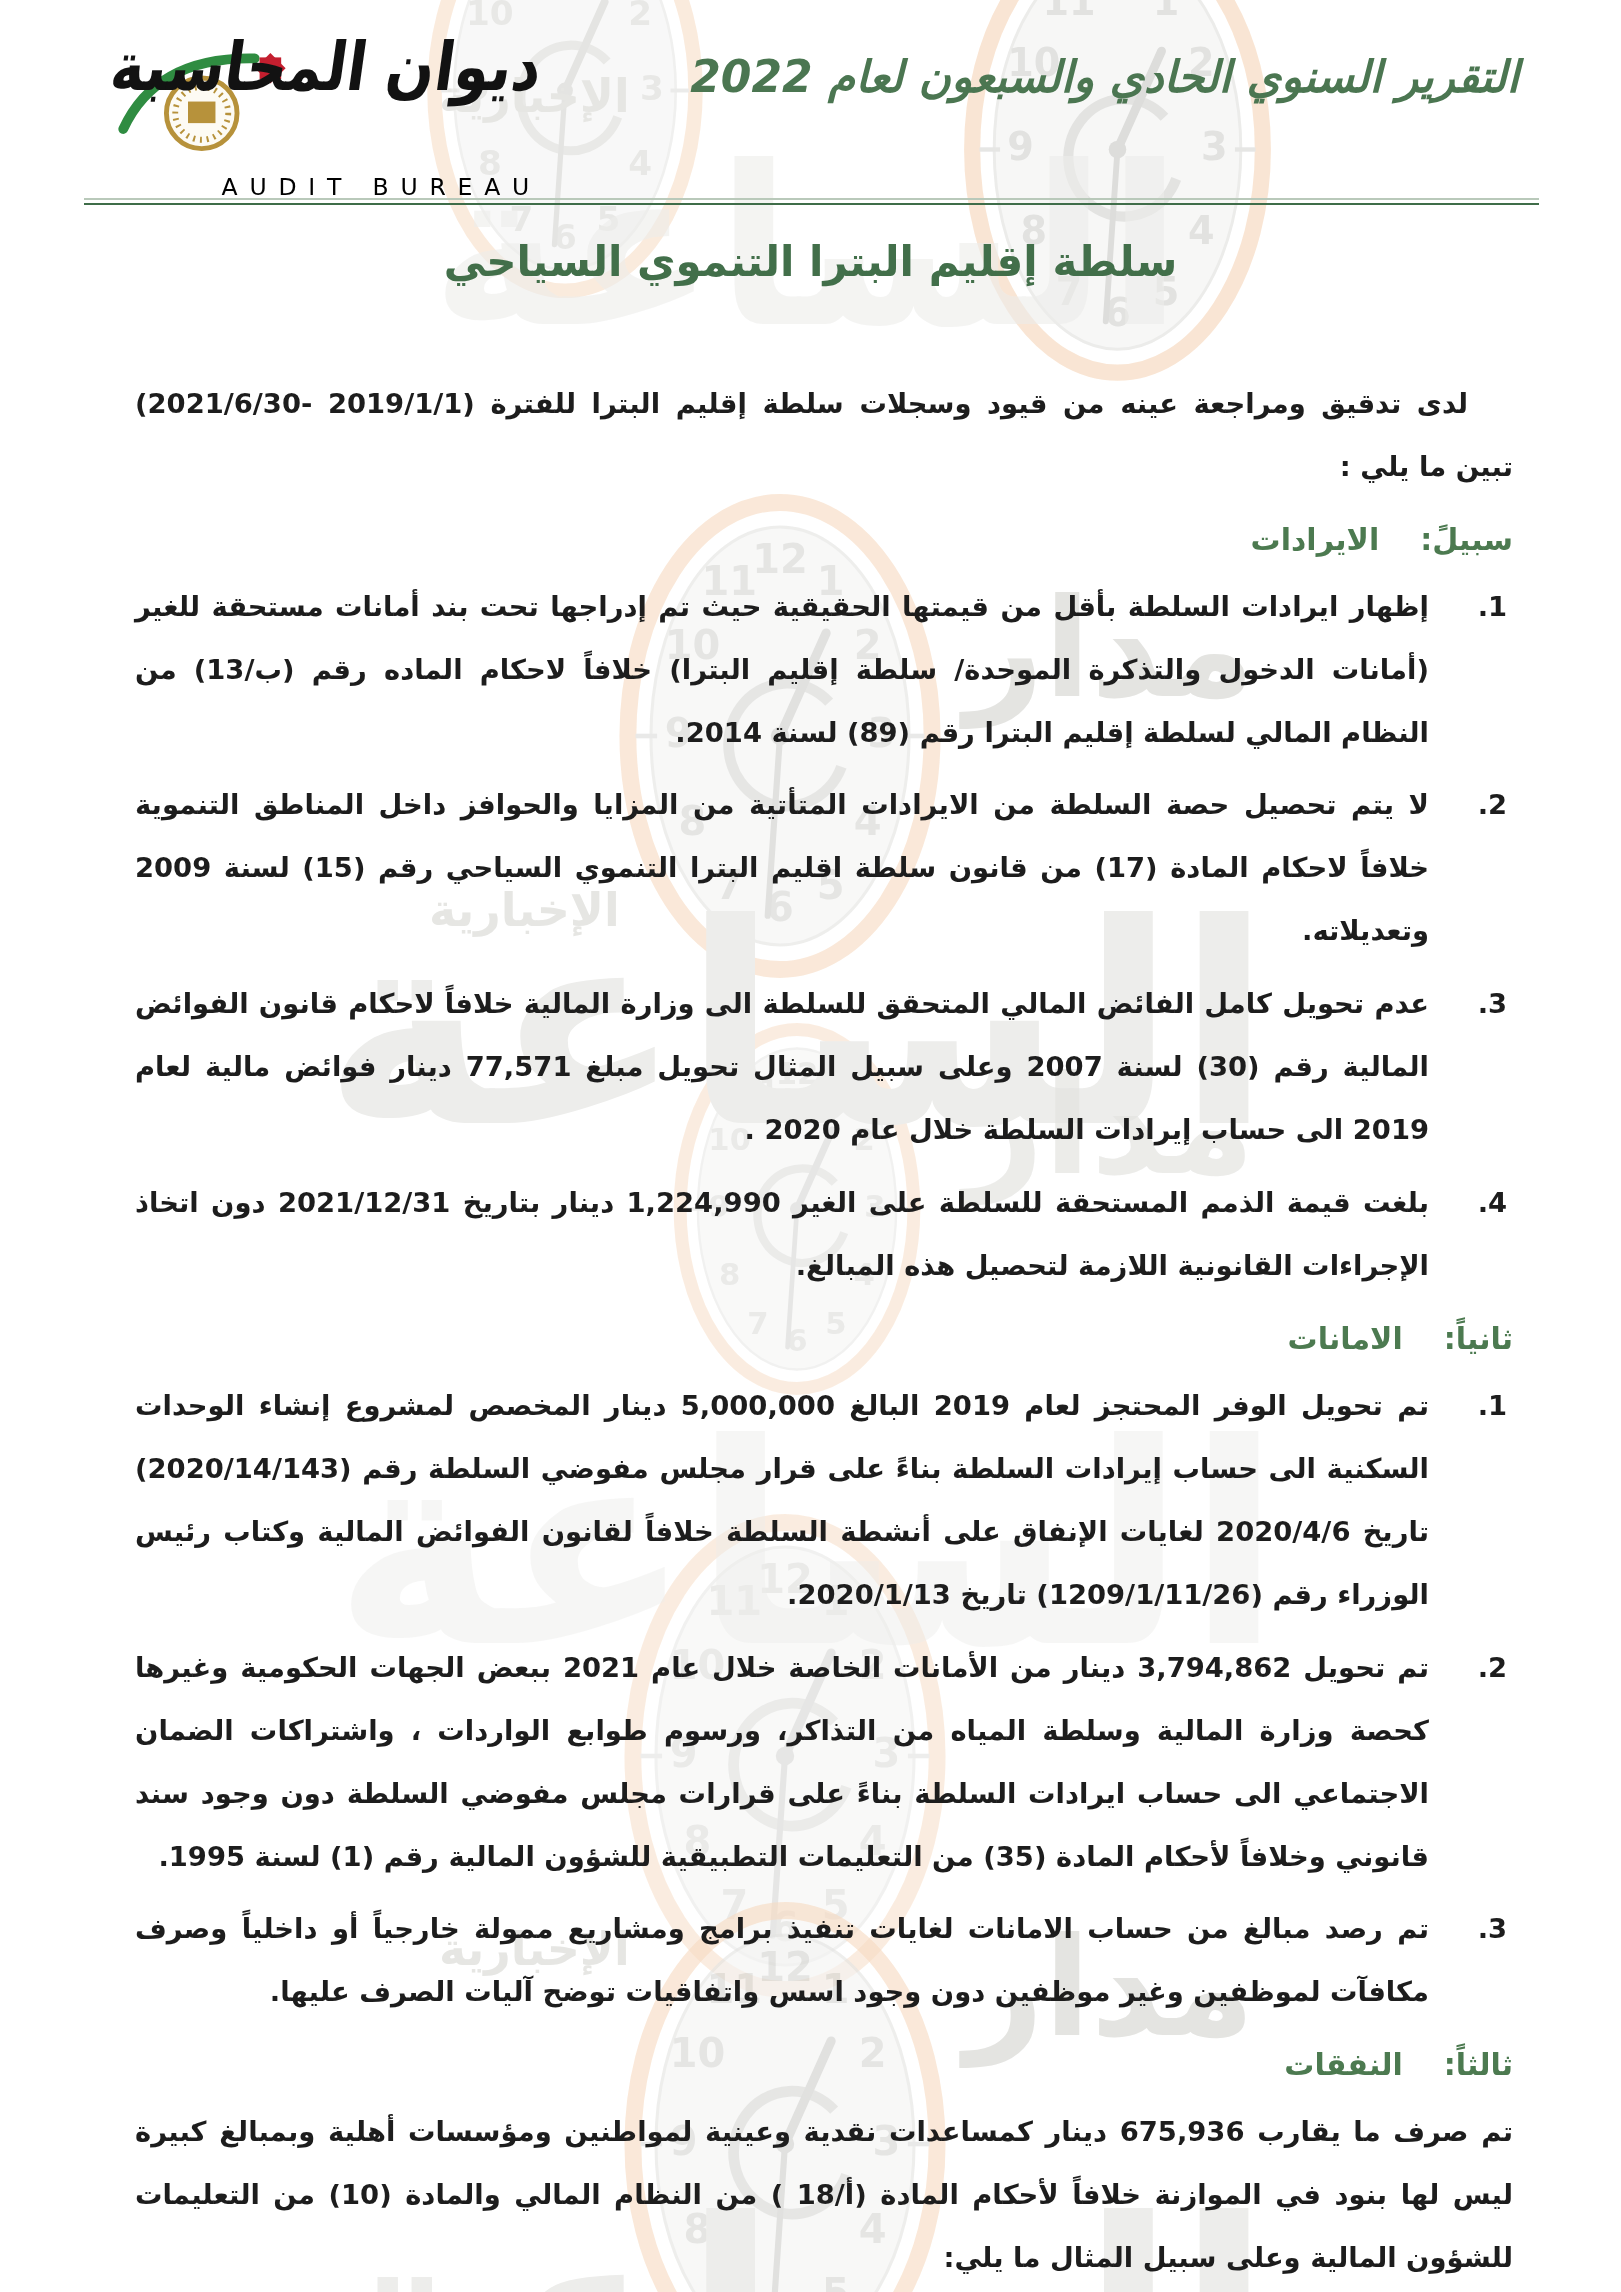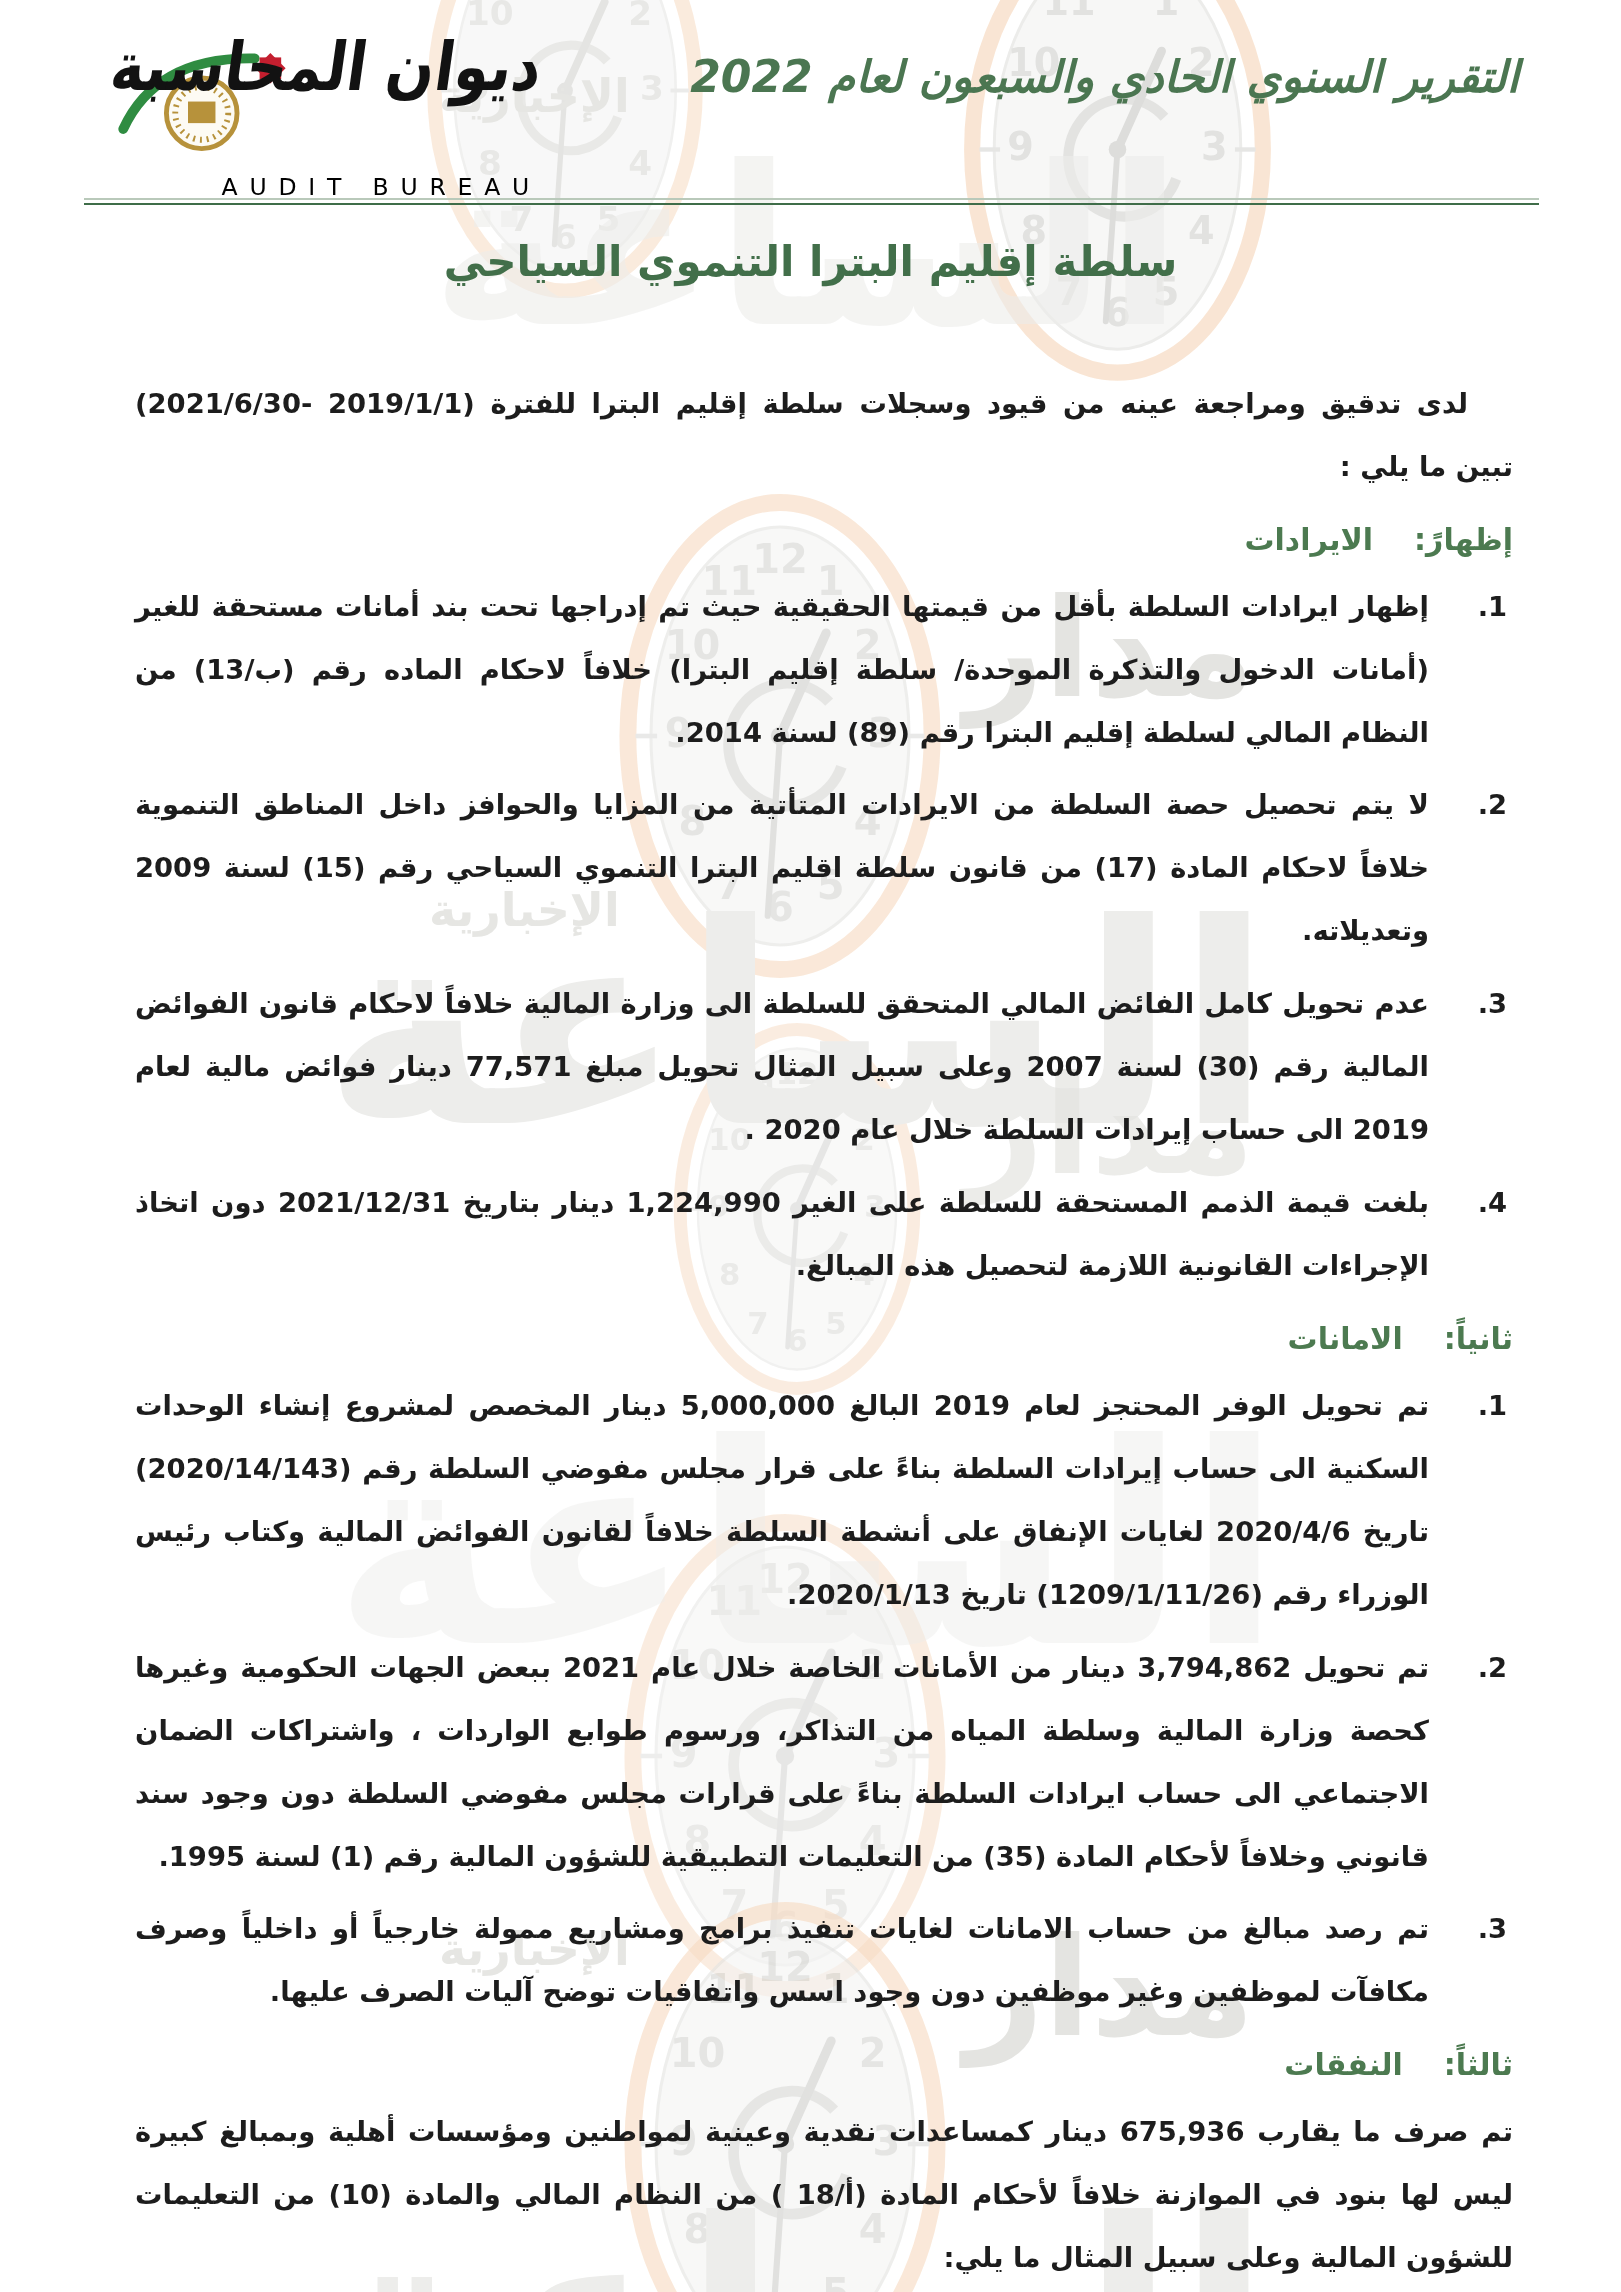--- a/index.html
+++ b/index.html
@@ -174,21 +174,21 @@
   </div>
 
   <h1 class="doc-title">سلطة إقليم البترا التنموي السياحي</h1>
 
   <div class="content">
 
     <div class="intro-l1">لدى تدقيق ومراجعة عينه من قيود وسجلات سلطة إقليم البترا للفترة (2019/1/1 -2021/6/30)</div>
     <div class="intro-l2">تبين ما يلي :</div>
 
     <h2 class="sec-head">
-      <span class="sh-label">إظهارً:</span><span>الايرادات</span>
+      <span class="sh-label">سبيلً:</span><span>الايرادات</span>
     </h2>
 
     <div class="findings">
       <div class="list-item">
         <span class="item-num">1.</span>
         <div class="item-text">إظهار ايرادات السلطة بأقل من قيمتها الحقيقية حيث تم إدراجها تحت بند أمانات مستحقة للغير (أمانات الدخول والتذكرة الموحدة/ سلطة إقليم البترا) خلافاً لاحكام الماده رقم (ب/13) من النظام المالي لسلطة إقليم البترا رقم (89) لسنة 2014.</div>
       </div>
       <div class="list-item">
         <span class="item-num">2.</span>
         <div class="item-text">لا يتم تحصيل حصة السلطة من الايرادات المتأتية من المزايا والحوافز داخل المناطق التنموية خلافاً لاحكام المادة (17) من قانون سلطة اقليم البترا التنموي السياحي رقم (15) لسنة 2009 وتعديلاته.</div>

